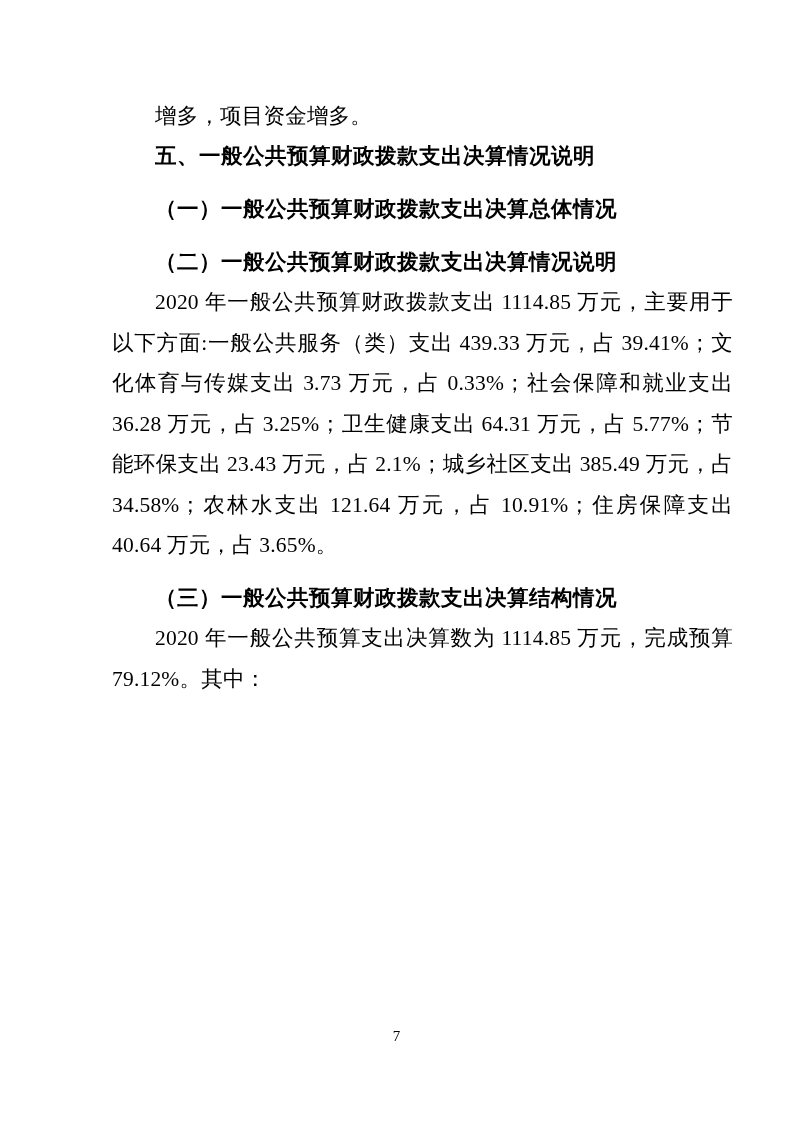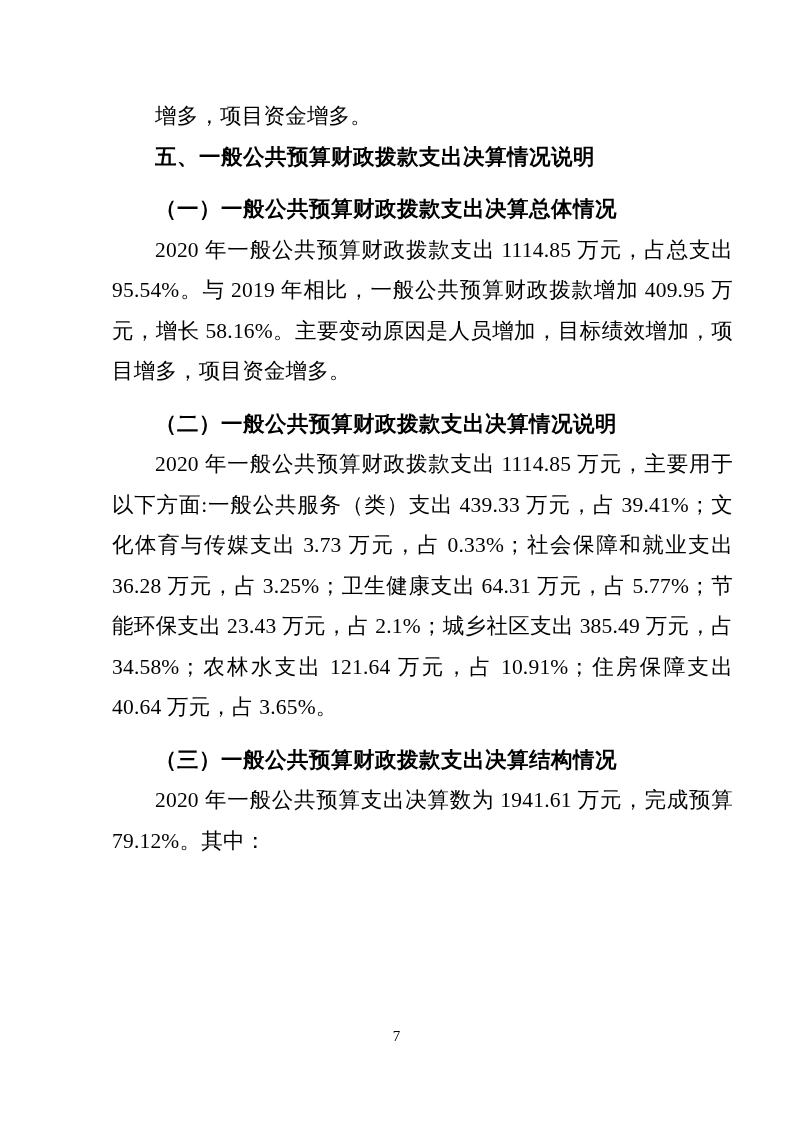--- a/index.html
+++ b/index.html
@@ -29,21 +29,21 @@
     text-justify: inter-ideograph;
     letter-spacing: 0.2px;
   }
   p {
     margin: 0;
   }
   .para {
     text-indent: 2em;
   }
   .heading-1 {
-    font-family: Liberation Sans, sans-serif;
+    font-family: Liberation Mono, monospace;
     font-weight: bold;
     text-indent: 2em;
     letter-spacing: 0.5px;
   }
   .heading-2 {
     font-family: "Liberation Serif", "DejaVu Serif", serif;
     font-weight: bold;
     text-indent: 2em;
     letter-spacing: 0.5px;
     margin-top: 12px;
@@ -64,28 +64,27 @@
 
 <div class="page">
   <div class="doc-body">
 
     <p class="para">增多，项目资金增多。</p>
 
     <p class="heading-1">五、一般公共预算财政拨款支出决算情况说明</p>
 
     <p class="heading-2">（一）一般公共预算财政拨款支出决算总体情况</p>
 
-    <p class="para">2020 年一般公共预算财政拨款支出 1114.85 万元，占总支出 95.54%。与 2019 年相比，一般公共预算财政拨款增加 409.95 万元，增长 58.16%。主要变动原因是人员增加，目标绩效增加，项目增多，项目资金增多。</p>
 
     <p class="heading-2">（二）一般公共预算财政拨款支出决算情况说明</p>
 
     <p class="para">2020 年一般公共预算财政拨款支出 1114.85 万元，主要用于以下方面:一般公共服务（类）支出 439.33 万元，占 39.41%；文化体育与传媒支出 3.73 万元，占 0.33%；社会保障和就业支出 36.28 万元，占 3.25%；卫生健康支出 64.31 万元，占 5.77%；节能环保支出 23.43 万元，占 2.1%；城乡社区支出 385.49 万元，占 34.58%；农林水支出 121.64 万元，占 10.91%；住房保障支出 40.64 万元，占 3.65%。</p>
 
     <p class="heading-2">（三）一般公共预算财政拨款支出决算结构情况</p>
 
-    <p class="para">2020 年一般公共预算支出决算数为 1941.61 万元，完成预算 79.12%。其中：</p>
+    <p class="para">2020 年一般公共预算支出决算数为 1114.85 万元，完成预算 79.12%。其中：</p>
 
 
 
   </div>
 
   <div class="page-number">7</div>
 </div>
 
 </body></html>

